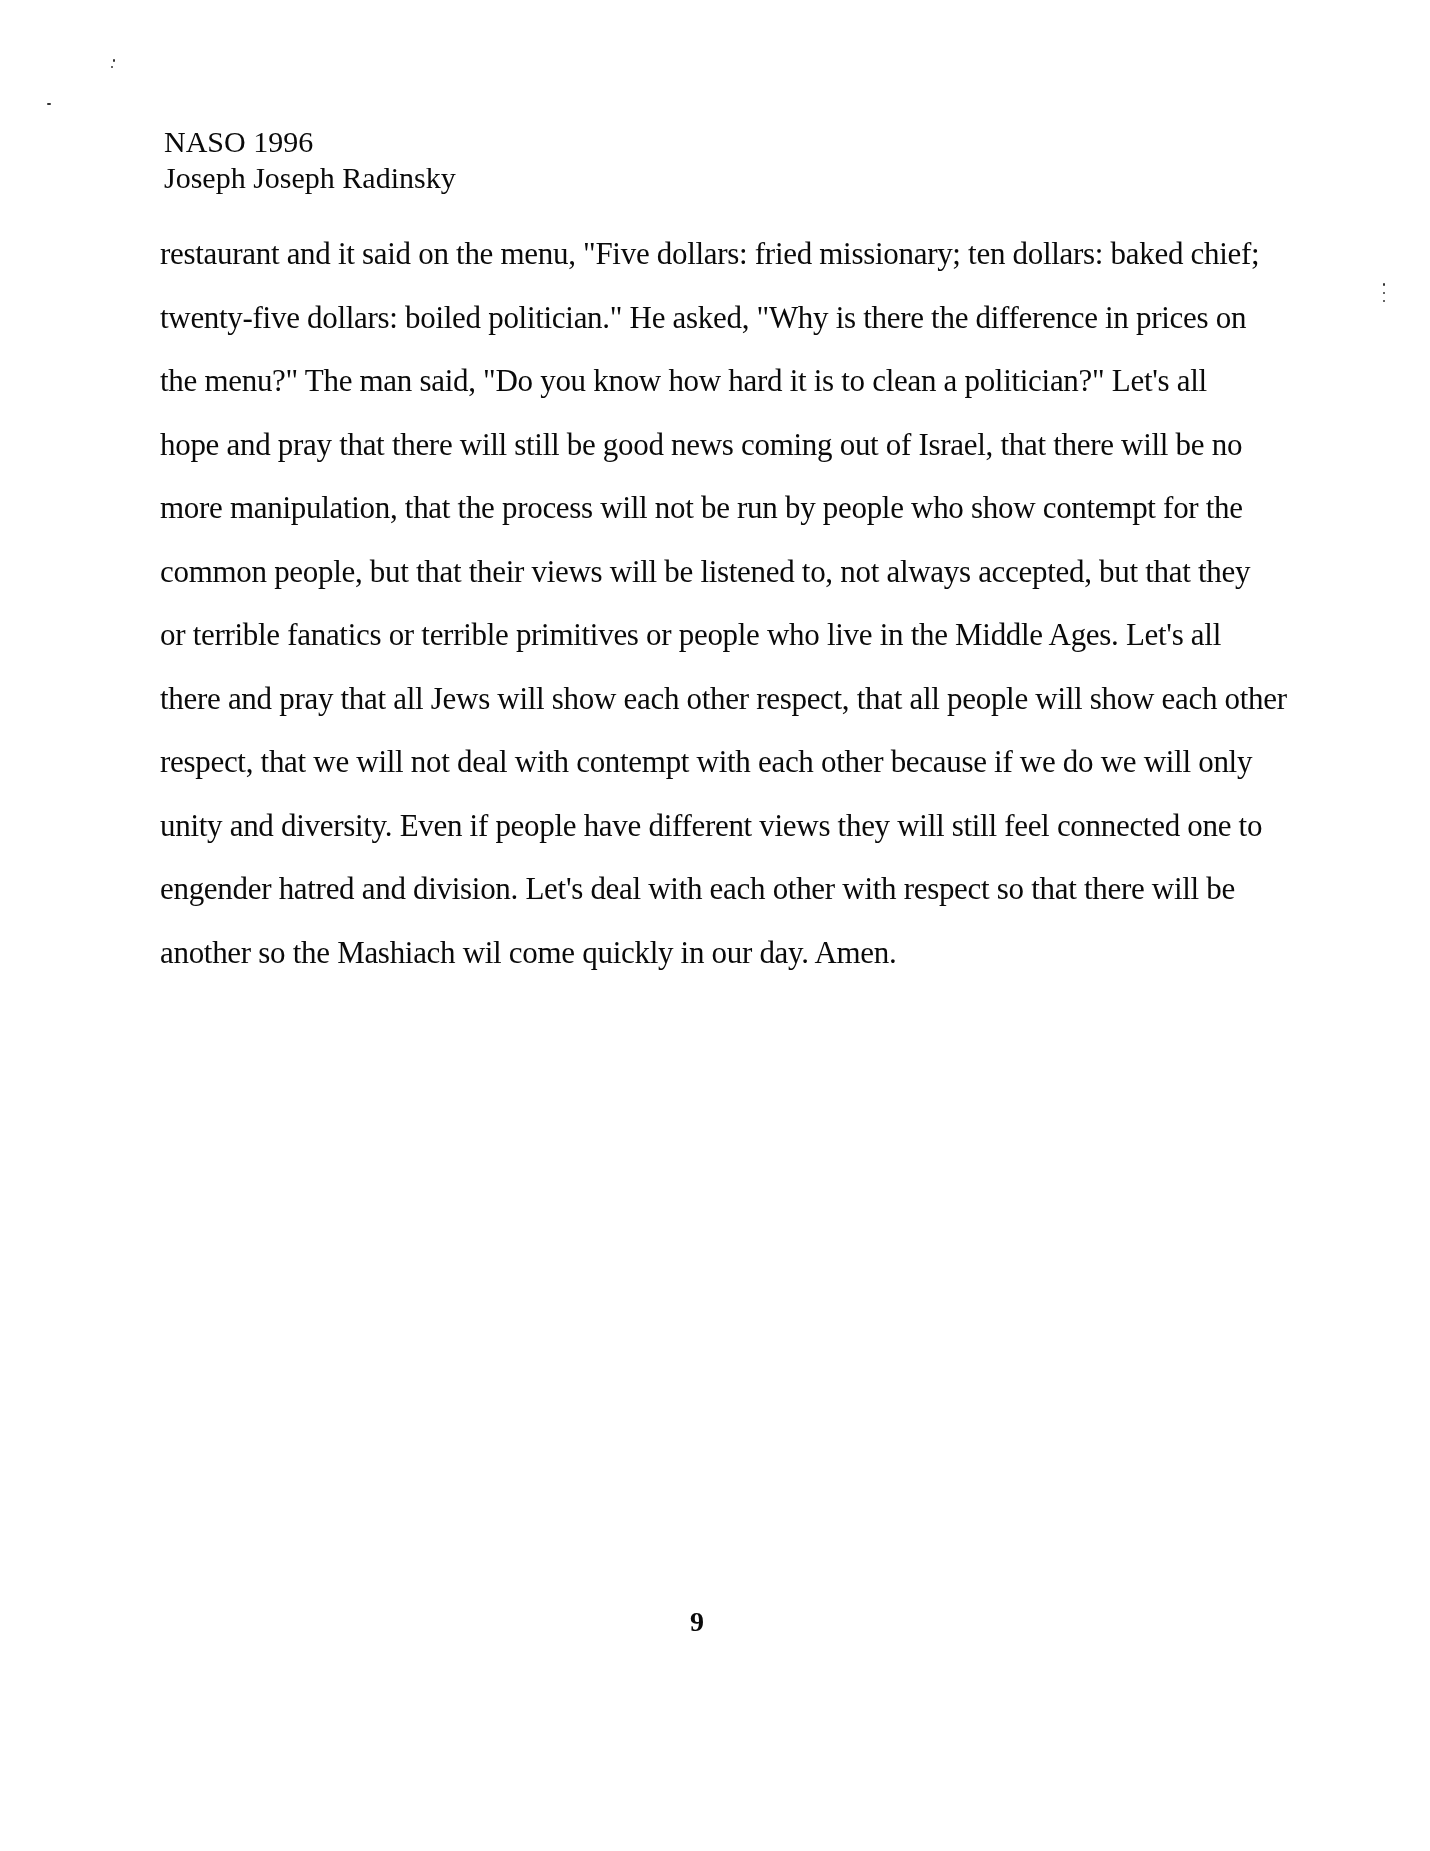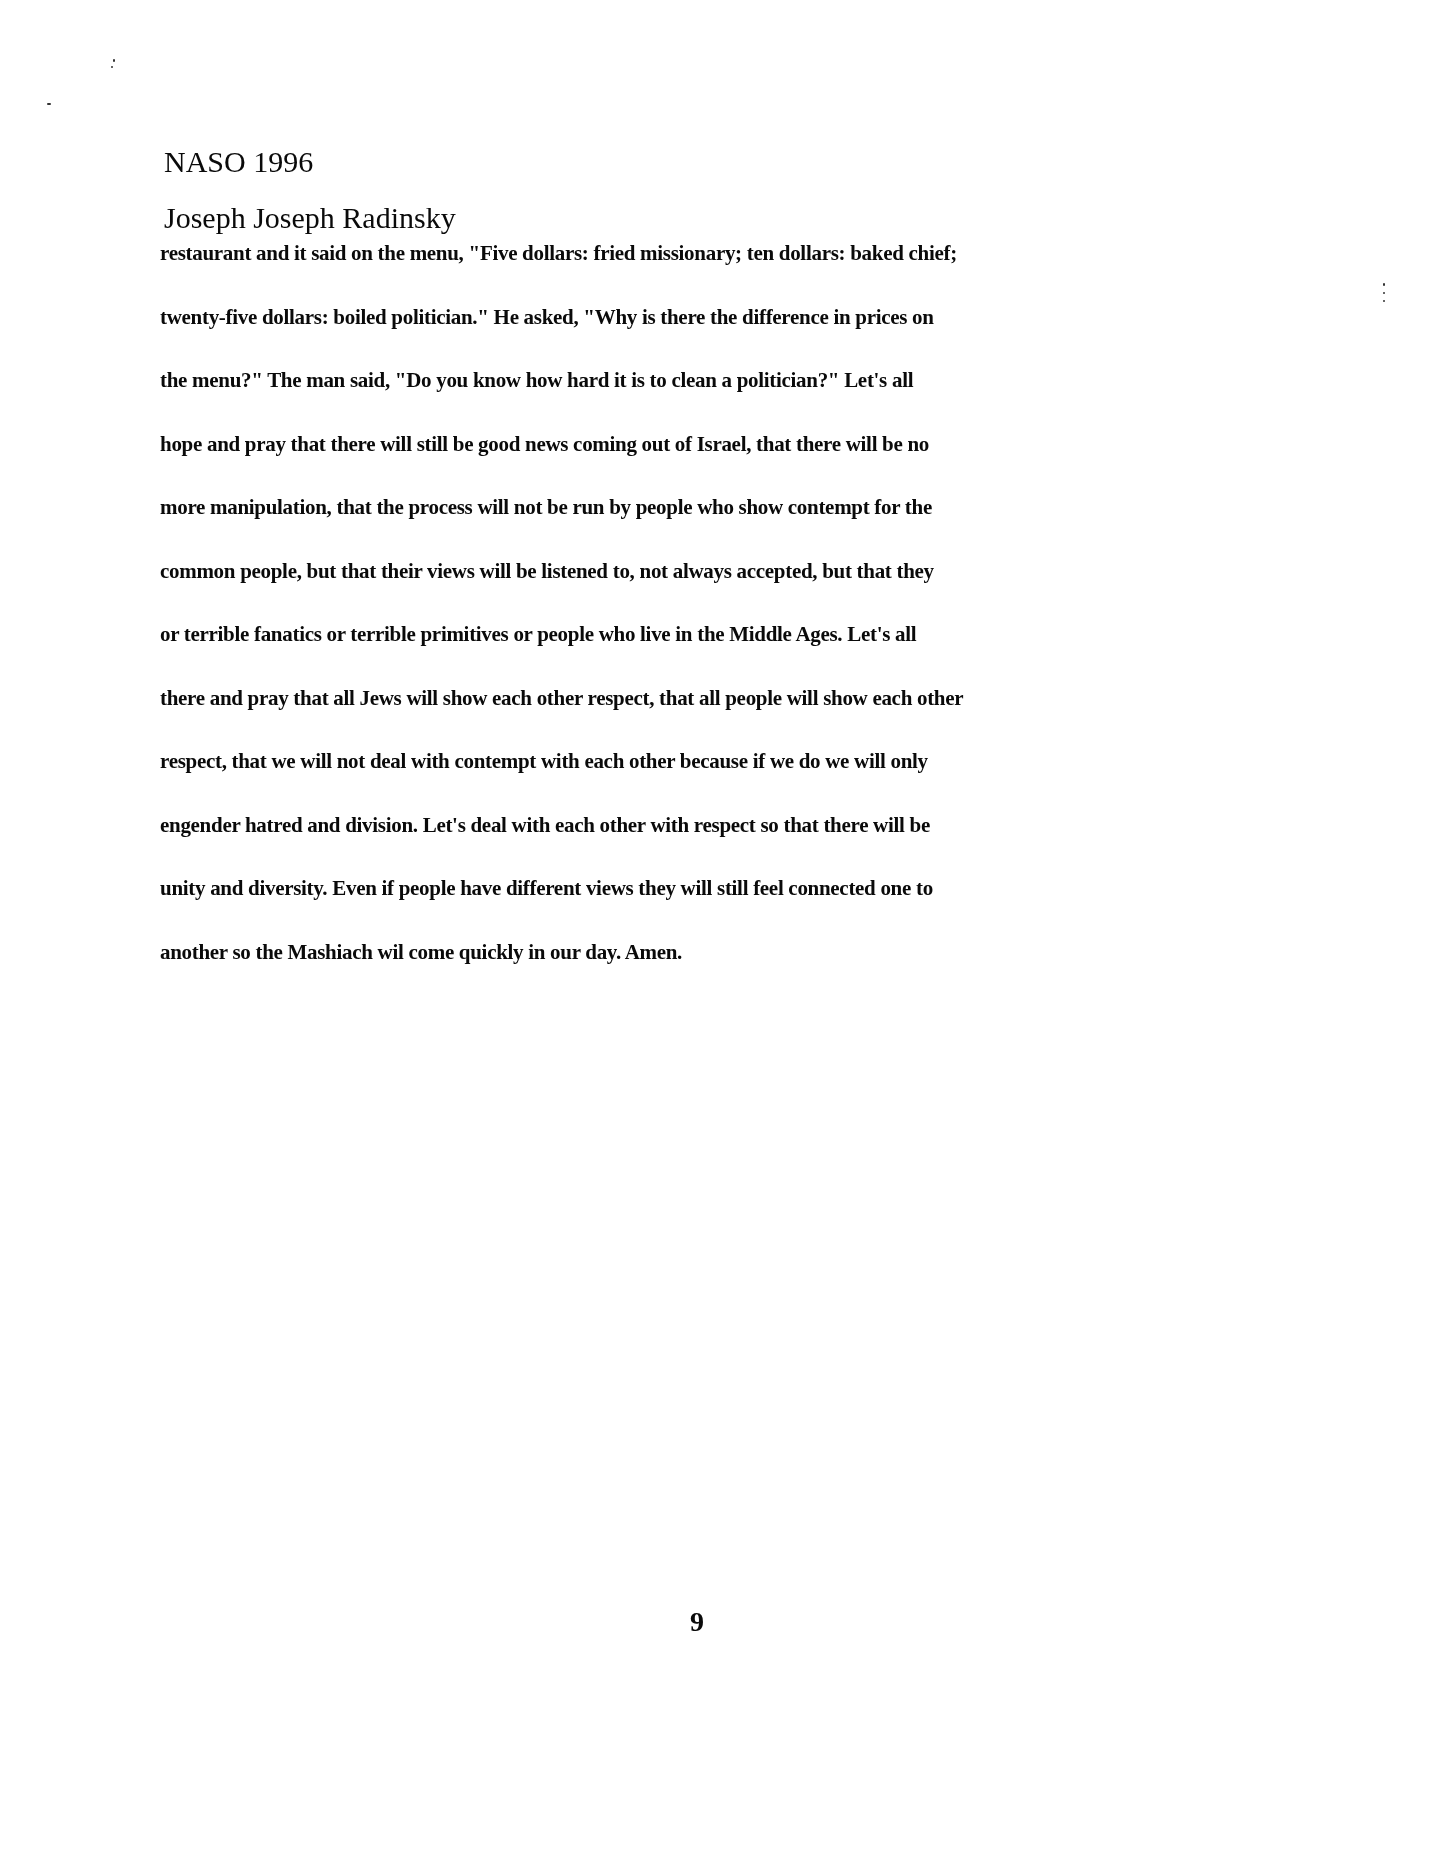--- a/index.html
+++ b/index.html
@@ -1,23 +1,23 @@
 <!DOCTYPE html>
 <html><head>
   <meta charset="utf-8">
   <style>
     html, body { margin: 0; padding: 0; background: #ffffff; }
     body { width: 1430px; height: 1851px; position: relative; overflow: hidden;
            font-family: "Liberation Serif", "DejaVu Serif", serif; color: #0a0a0a; }
     .speck { position: absolute; background: #333; border-radius: 1px; }
     .header { position: absolute; left: 164px; top: 124px; font-size: 30px; line-height: 36px; }
-    .header div { white-space: nowrap; margin-top: 20px; }
+    .header div { white-space: nowrap; }
     .body-text { position: absolute; left: 160px; top: 222px; width: 1120px; }
-    .line { font-size: 21px; line-height: 63.5px; height: 63.5px; white-space: nowrap;
-            font-weight: bold; letter-spacing: -0.3px; }
+    .line { font-size: 31px; line-height: 63.5px; height: 63.5px; white-space: nowrap;
+            font-weight: normal; letter-spacing: -0.3px; }
     .page-number { position: absolute; left: 690px; top: 1606px; font-size: 28px; font-weight: bold; }
   </style>
 </head>
 <body>
 
 <span class="speck" style="left:113px;top:59px;width:2px;height:3px;"></span>
 <span class="speck" style="left:111px;top:66px;width:2px;height:2px;"></span>
 <span class="speck" style="left:47px;top:103px;width:4px;height:2px;"></span>
 <span class="speck" style="left:1383px;top:283px;width:2px;height:3px;"></span>
 <span class="speck" style="left:1383px;top:292px;width:2px;height:2px;"></span>
@@ -31,18 +31,18 @@
 <div class="body-text">
   <div class="line">restaurant and it said on the menu, "Five dollars: fried missionary; ten dollars:  baked chief;</div>
   <div class="line">twenty-five dollars:  boiled politician."  He asked, "Why is there the difference in prices on</div>
   <div class="line">the menu?"  The man said, "Do you know how hard it is to clean a politician?"  Let's all</div>
   <div class="line">hope and pray that there will still be good news coming out of Israel, that there will be no</div>
   <div class="line">more manipulation, that the process will not be run by people who show contempt for the</div>
   <div class="line">common people, but that their views will be listened to, not always accepted, but that they</div>
   <div class="line">or terrible fanatics or terrible primitives or people who live in the Middle Ages.  Let's all</div>
   <div class="line">there and pray that all Jews will show each other respect, that all people will show each other</div>
   <div class="line">respect, that we will not deal with contempt with each other because if we do we will only</div>
+  <div class="line">unity and diversity.  Even if people have different views they will still feel connected one to</div>
   <div class="line">engender hatred and division.  Let's deal with each other with respect so that there will be</div>
-  <div class="line">unity and diversity.  Even if people have different views they will still feel connected one to</div>
   <div class="line">another so the Mashiach wil come quickly in our day.  Amen.</div>
 </div>
 
 <div class="page-number">9</div>
 
 </body></html>

